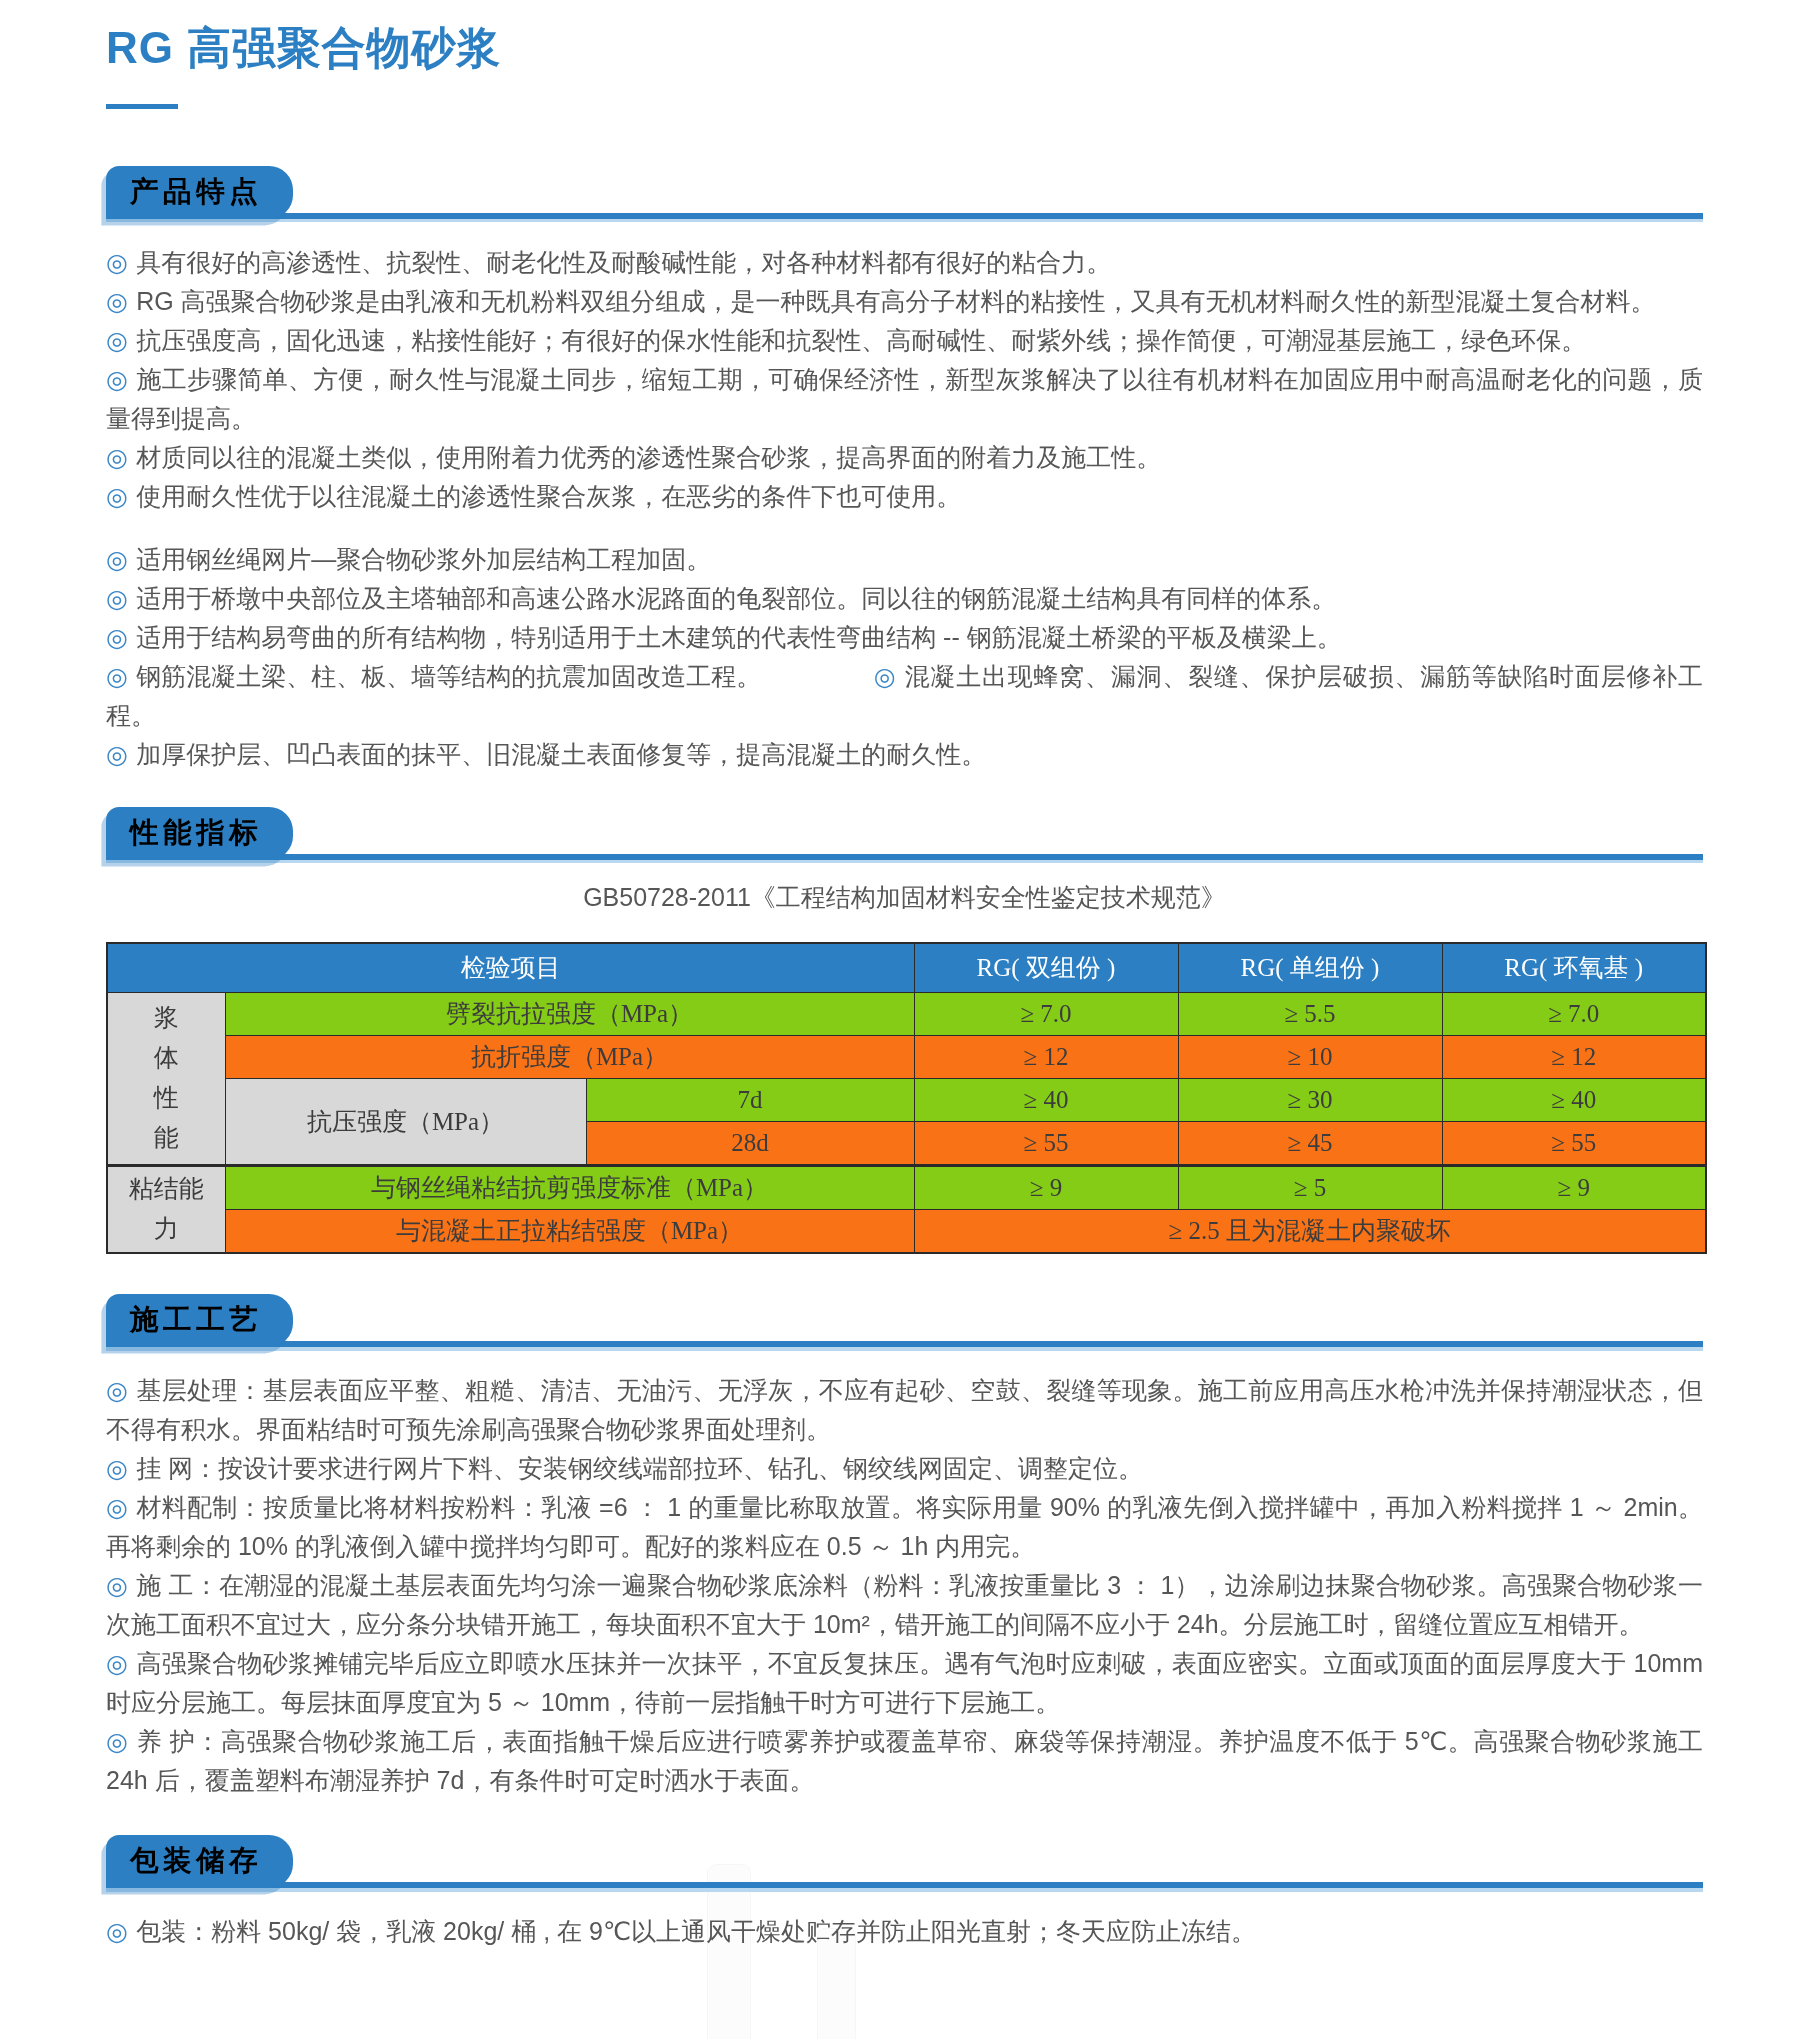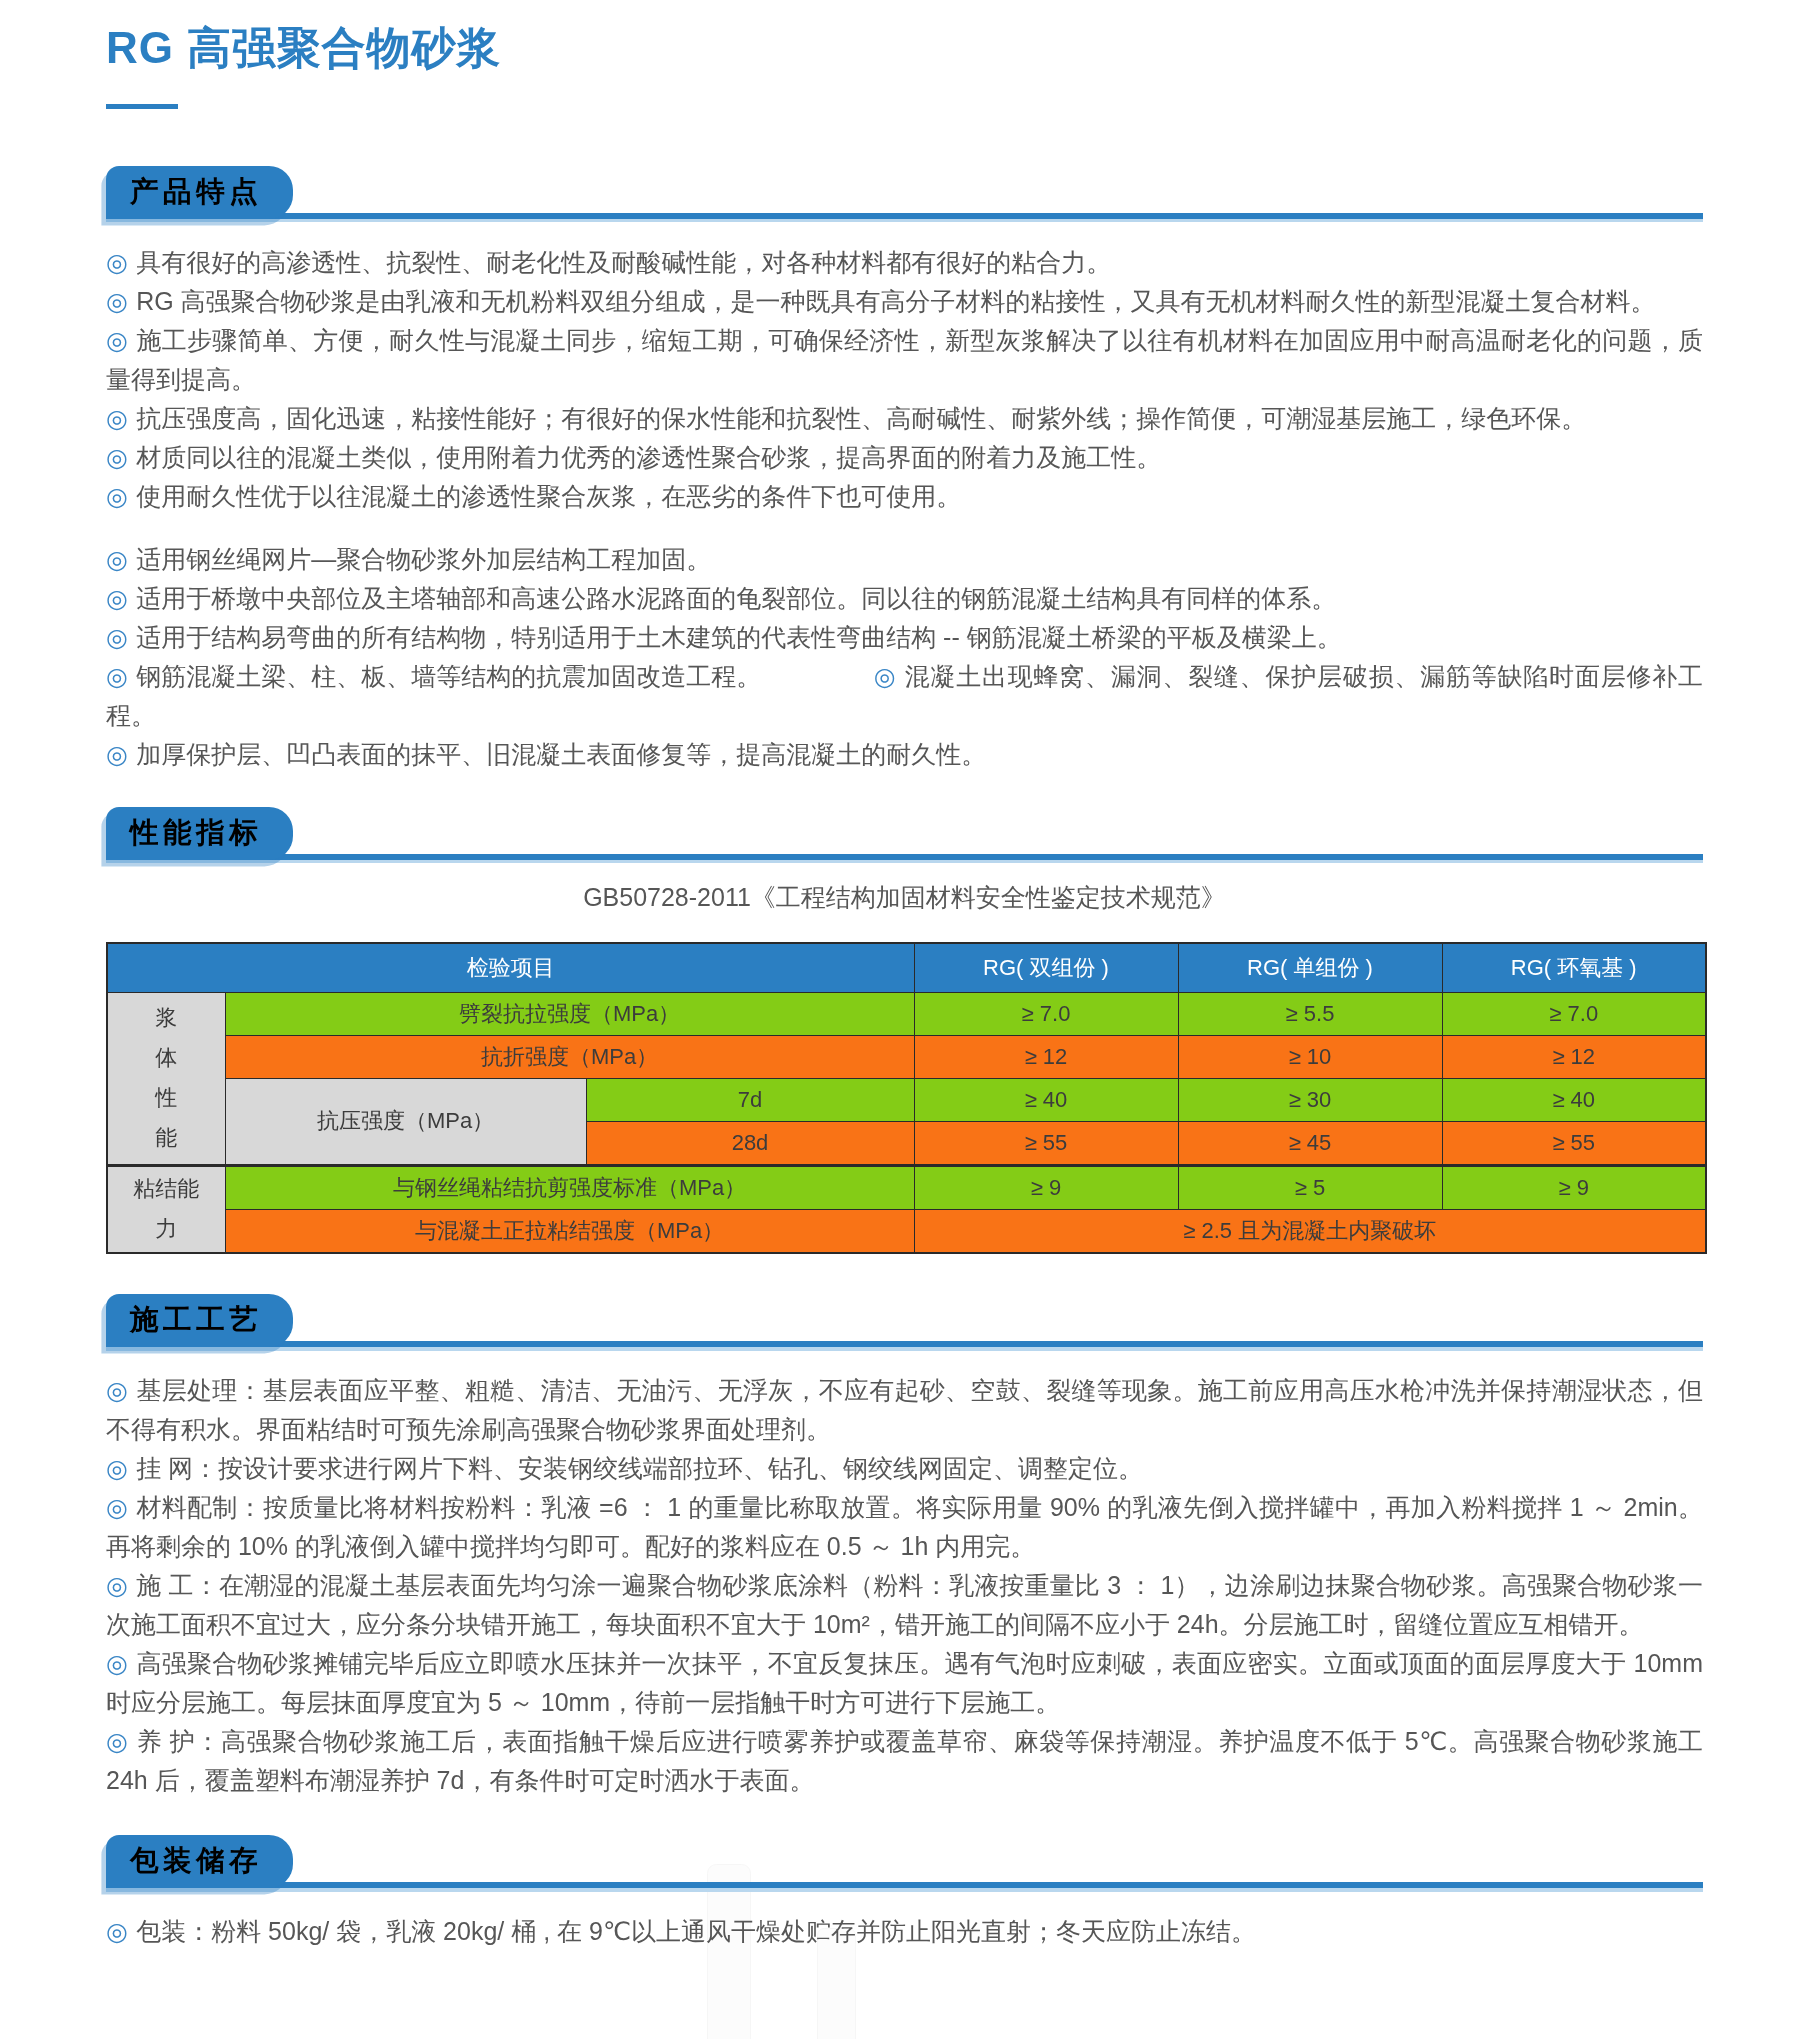--- a/index.html
+++ b/index.html
@@ -23,21 +23,21 @@
   .m-constr{ margin-top:40px; } .m-pack{ margin-top:35px; }
 
   .bullets{ margin-top:24px; }
   .bullet{ margin:0; font-size:25px; line-height:39px; color:var(--ink); text-align:justify; }
   .mark{ color:#3a86c6; margin-right:8.3px; }
   .pair .pair-left{ display:inline-block; width:767px; vertical-align:top; }
 
   .caption{ margin-top:18.4px; text-align:center; font-size:25px; line-height:39px; color:var(--ink); }
 
   table.perf{ width:100%; border-collapse:collapse; margin-top:13px; border:2.8px solid var(--border);
-              font-size:22px; color:var(--table-ink); table-layout:fixed; }
+              font-size:25px; color:var(--table-ink); table-layout:fixed;font-family:Liberation Serif, serif; }
   table.perf th, table.perf td{ border:1.8px solid var(--border); text-align:center; padding:0 5.5px; }
   table.perf thead th{ background:var(--accent); color:#ffffff; font-weight:normal; height:48px; }
   table.perf td{ height:42px; background:#f97316; }
   tr.gray td{ background:#84cc16; }
   td.cell-gray{ background:#d8d8d8 !important; }
   td.group{ background:#d8d8d8 !important; white-space:pre-line; line-height:40px; }
   tr.bond-top td{ border-top:3.7px solid var(--border); }
 
   
   .watermark{ position:absolute; bottom:0; left:606px; width:294px; height:184px; z-index:1; opacity:.45; }
@@ -63,22 +63,22 @@
     <section>
       <div class="section-head m-feat">
         <div class="badge">
           <span>产品特点</span>
         </div>
         <div class="rule"></div>
       </div>
       <div class="bullets">
         <p class="bullet"><span class="mark">◎</span><span>具有很好的高渗透性、抗裂性、耐老化性及耐酸碱性能，对各种材料都有很好的粘合力。</span></p>
         <p class="bullet"><span class="mark">◎</span><span>RG 高强聚合物砂浆是由乳液和无机粉料双组分组成，是一种既具有高分子材料的粘接性，又具有无机材料耐久性的新型混凝土复合材料。</span></p>
+        <p class="bullet"><span class="mark">◎</span><span>抗压强度高，固化迅速，粘接性能好；有很好的保水性能和抗裂性、高耐碱性、耐紫外线；操作简便，可潮湿基层施工，绿色环保。</span></p>
         <p class="bullet"><span class="mark">◎</span><span>施工步骤简单、方便，耐久性与混凝土同步，缩短工期，可确保经济性，新型灰浆解决了以往有机材料在加固应用中耐高温耐老化的问题，质量得到提高。</span></p>
-        <p class="bullet"><span class="mark">◎</span><span>抗压强度高，固化迅速，粘接性能好；有很好的保水性能和抗裂性、高耐碱性、耐紫外线；操作简便，可潮湿基层施工，绿色环保。</span></p>
         <p class="bullet"><span class="mark">◎</span><span>材质同以往的混凝土类似，使用附着力优秀的渗透性聚合砂浆，提高界面的附着力及施工性。</span></p>
         <p class="bullet"><span class="mark">◎</span><span>使用耐久性优于以往混凝土的渗透性聚合灰浆，在恶劣的条件下也可使用。</span></p>
       </div>
     </section>
 
     <section>
       <div class="bullets">
         <p class="bullet"><span class="mark">◎</span><span>适用钢丝绳网片—聚合物砂浆外加层结构工程加固。</span></p>
         <p class="bullet"><span class="mark">◎</span><span>适用于桥墩中央部位及主塔轴部和高速公路水泥路面的龟裂部位。同以往的钢筋混凝土结构具有同样的体系。</span></p>
         <p class="bullet"><span class="mark">◎</span><span>适用于结构易弯曲的所有结构物，特别适用于土木建筑的代表性弯曲结构 -- 钢筋混凝土桥梁的平板及横梁上。</span></p>

